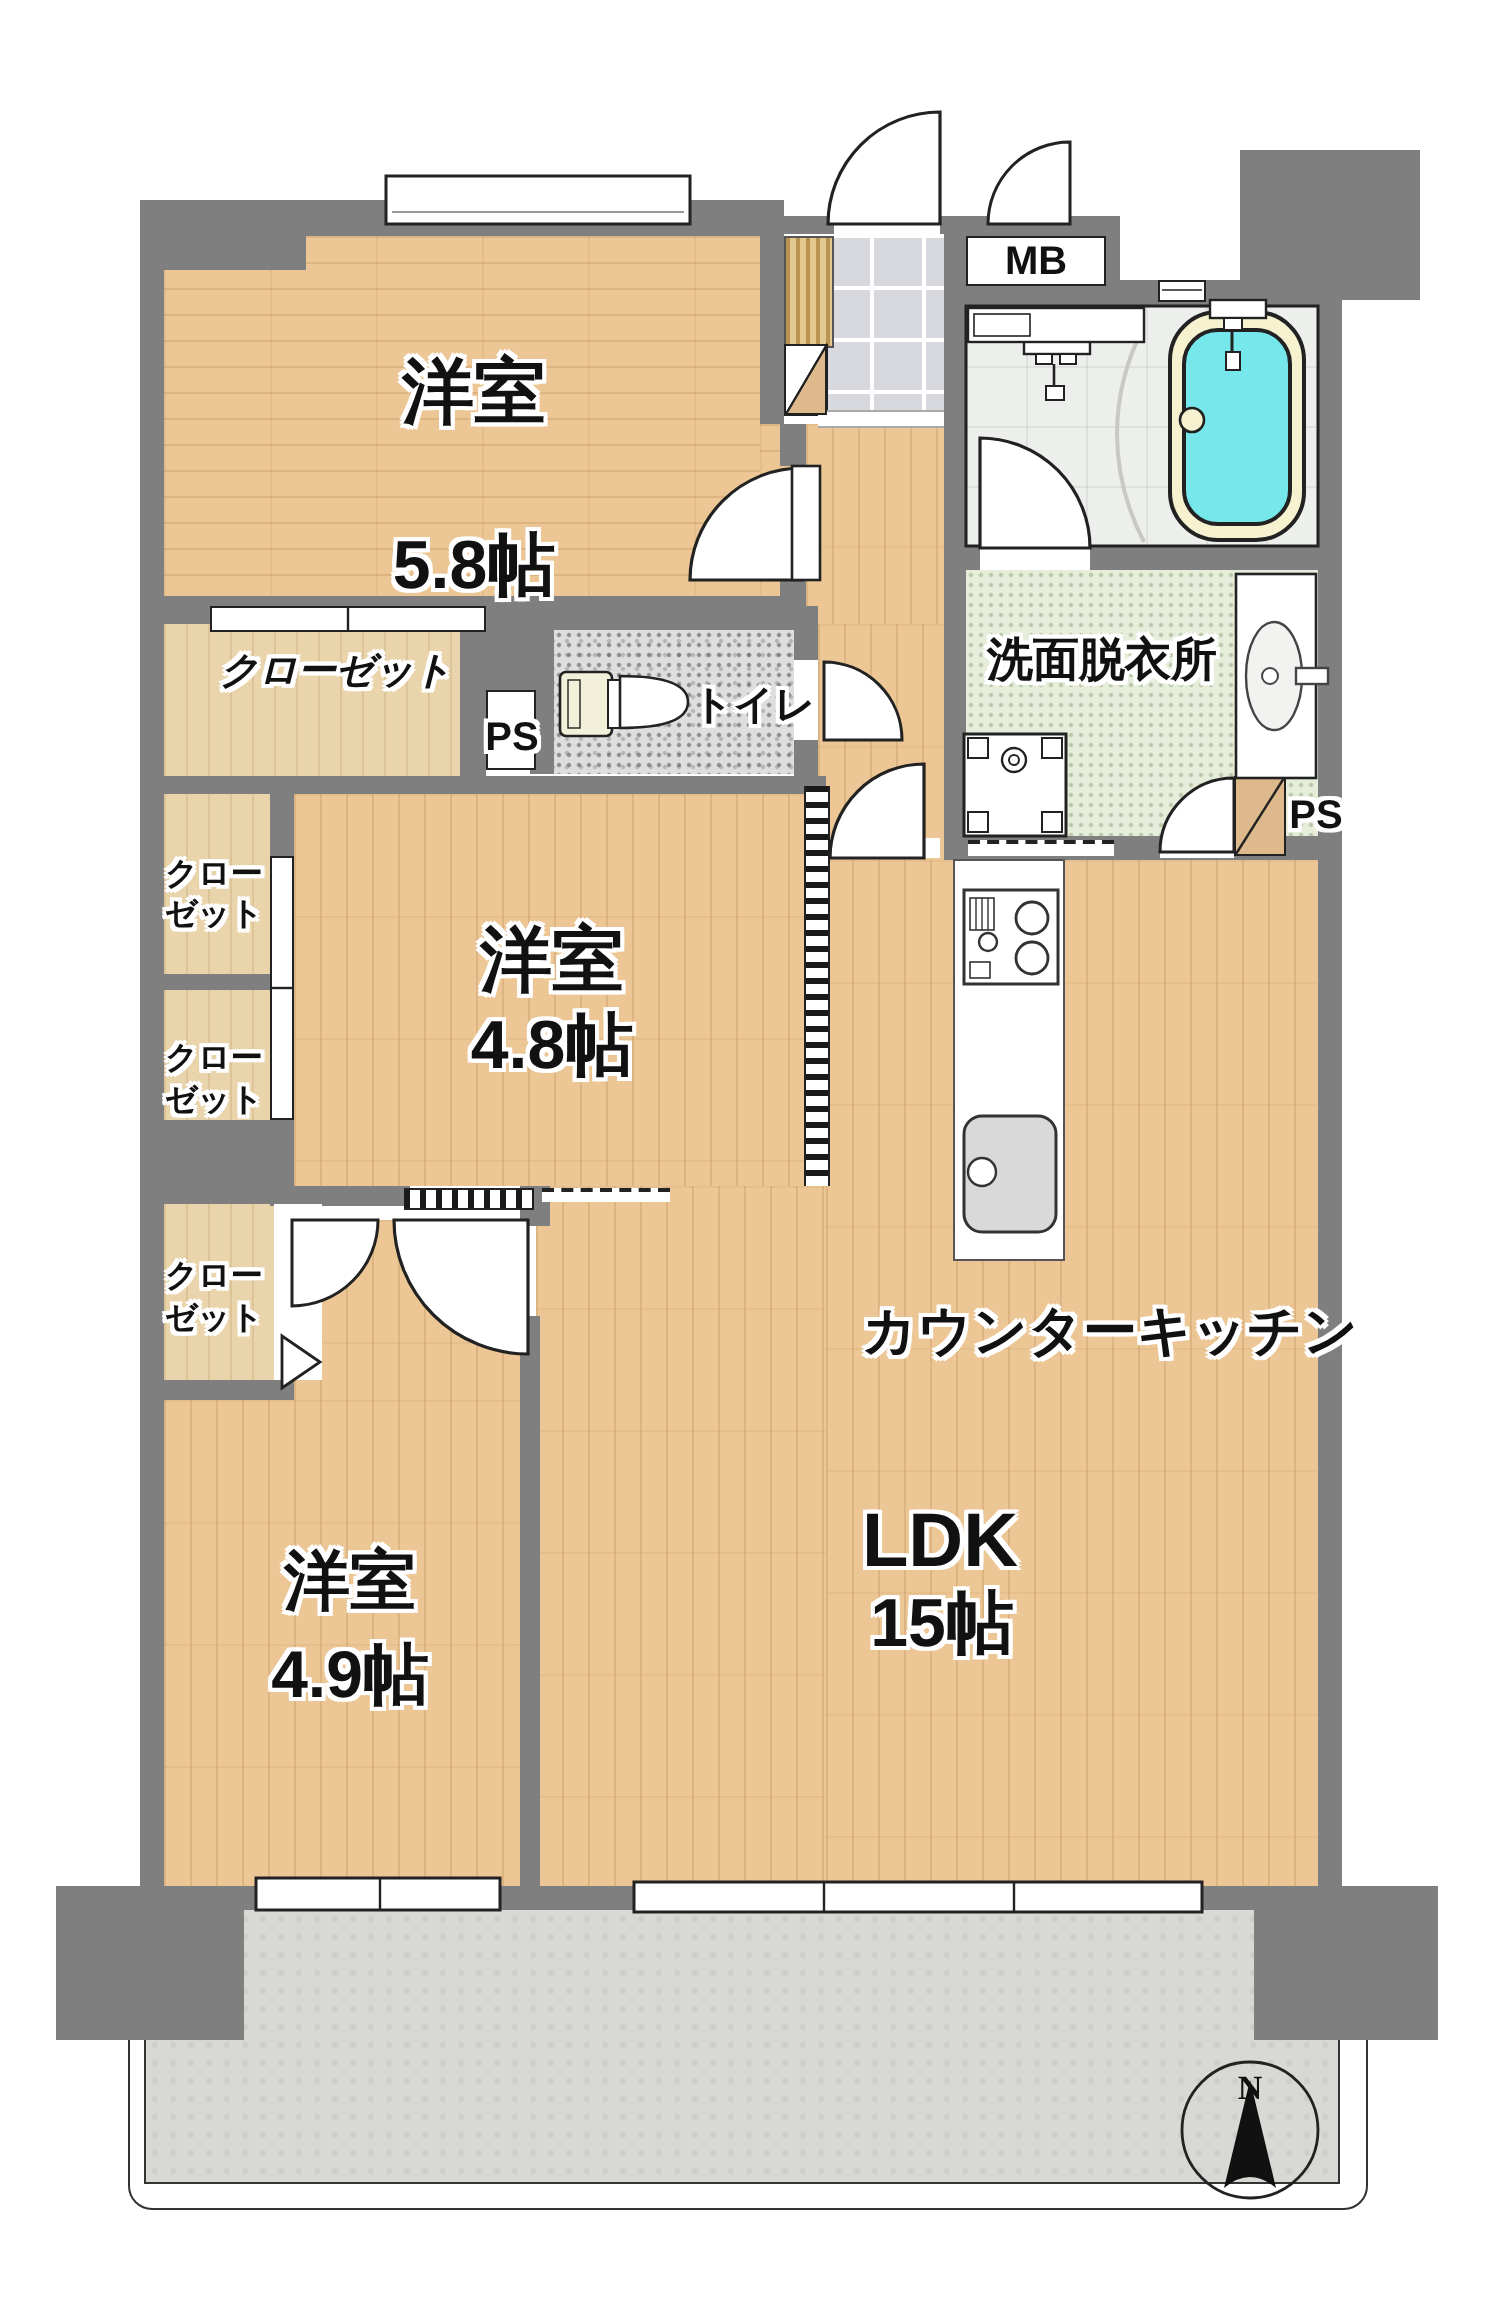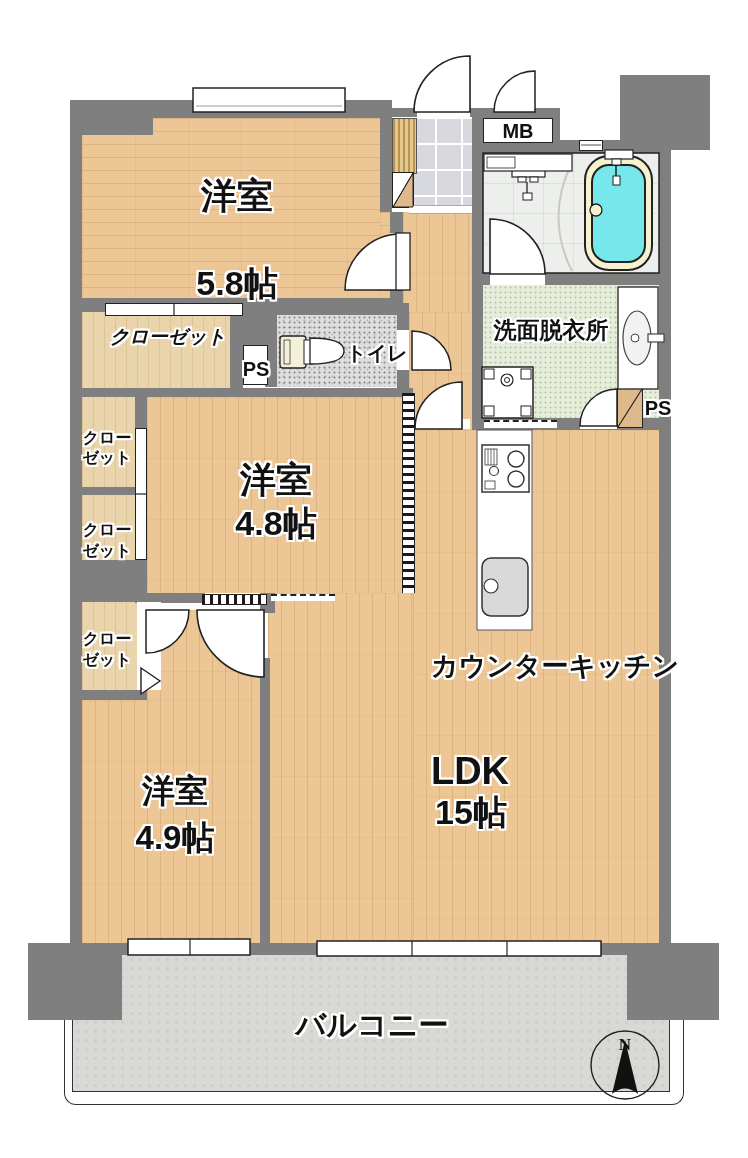--- a/index.html
+++ b/index.html
@@ -284,16 +284,15 @@
   <div class="lbl" style="left:168px;top:336px;font-size:19px;font-style:italic;">クローゼット</div>
   <div class="lbl" style="left:107px;top:438px;font-size:16px;">クロー</div>
   <div class="lbl" style="left:107px;top:458px;font-size:16px;">ゼット</div>
   <div class="lbl" style="left:107px;top:530px;font-size:16px;">クロー</div>
   <div class="lbl" style="left:107px;top:551px;font-size:16px;">ゼット</div>
   <div class="lbl" style="left:107px;top:639px;font-size:16px;">クロー</div>
   <div class="lbl" style="left:107px;top:660px;font-size:16px;">ゼット</div>
   <div class="lbl" style="left:518px;top:131px;font-size:20px;">MB</div>
   <div class="lbl" style="left:256px;top:369px;font-size:20px;">PS</div>
   <div class="lbl" style="left:658px;top:408px;font-size:20px;">PS</div>
-  <div class="lbl" style="left:372px;top:1025px;font-size:30px;">バルコニー</div>
   <div class="lbl serif" style="left:625px;top:1044px;font-size:17px;">N</div>
 
 </div>
 
 </body></html>

